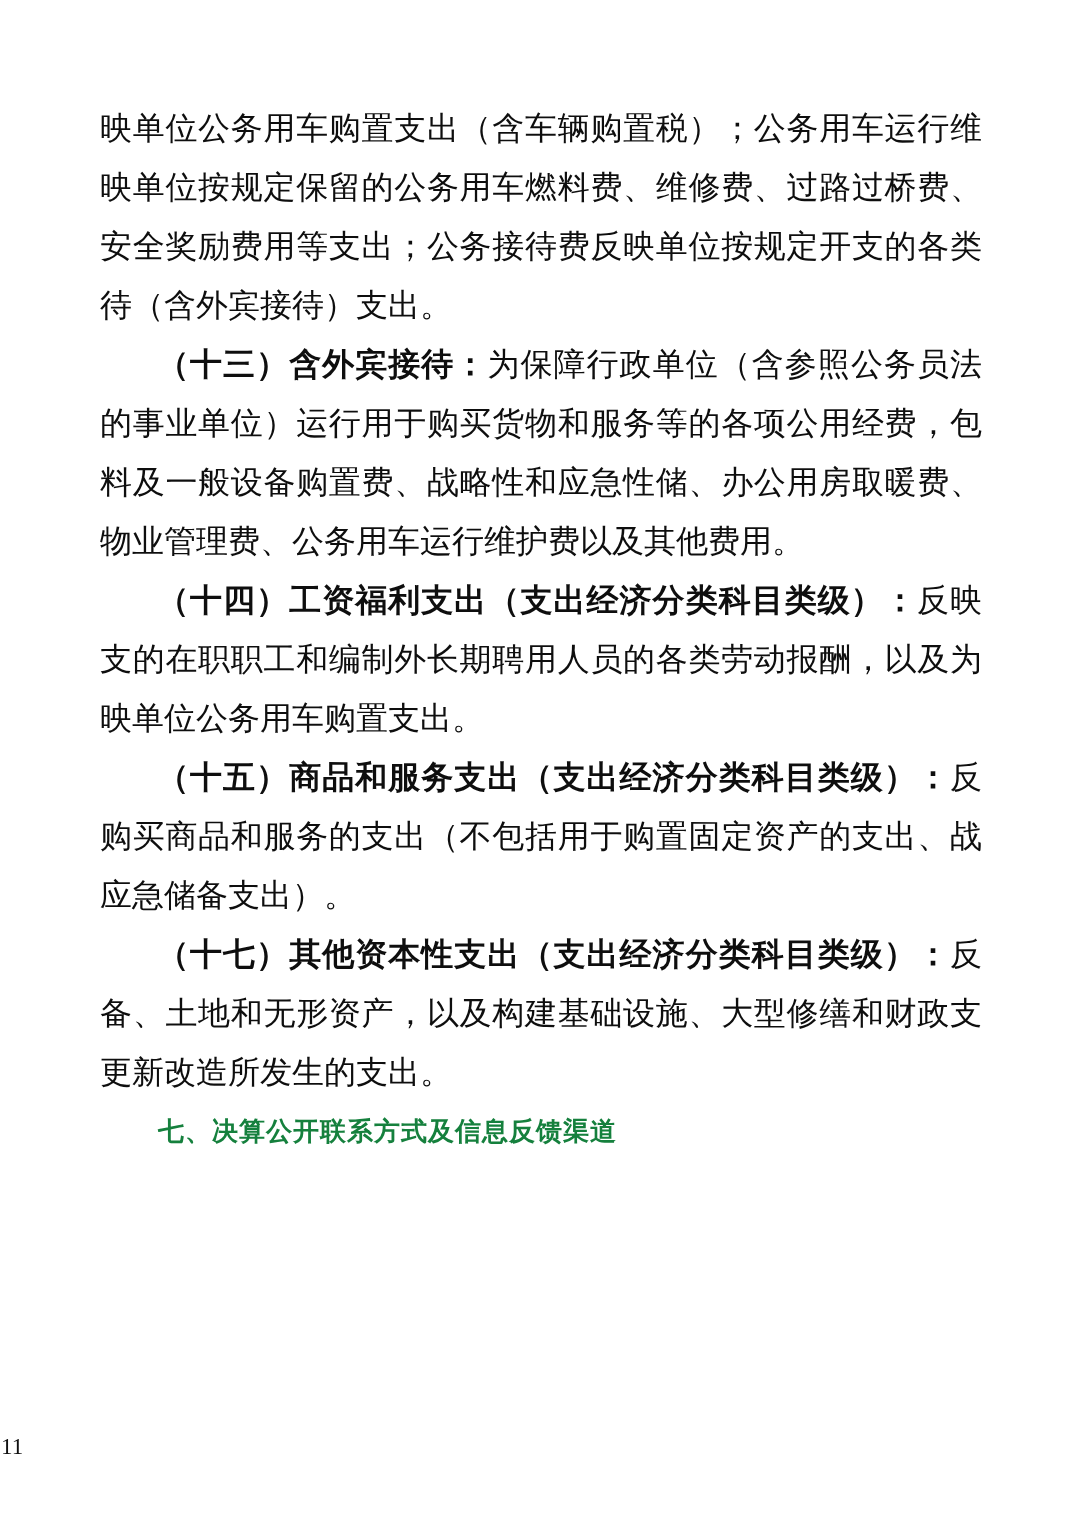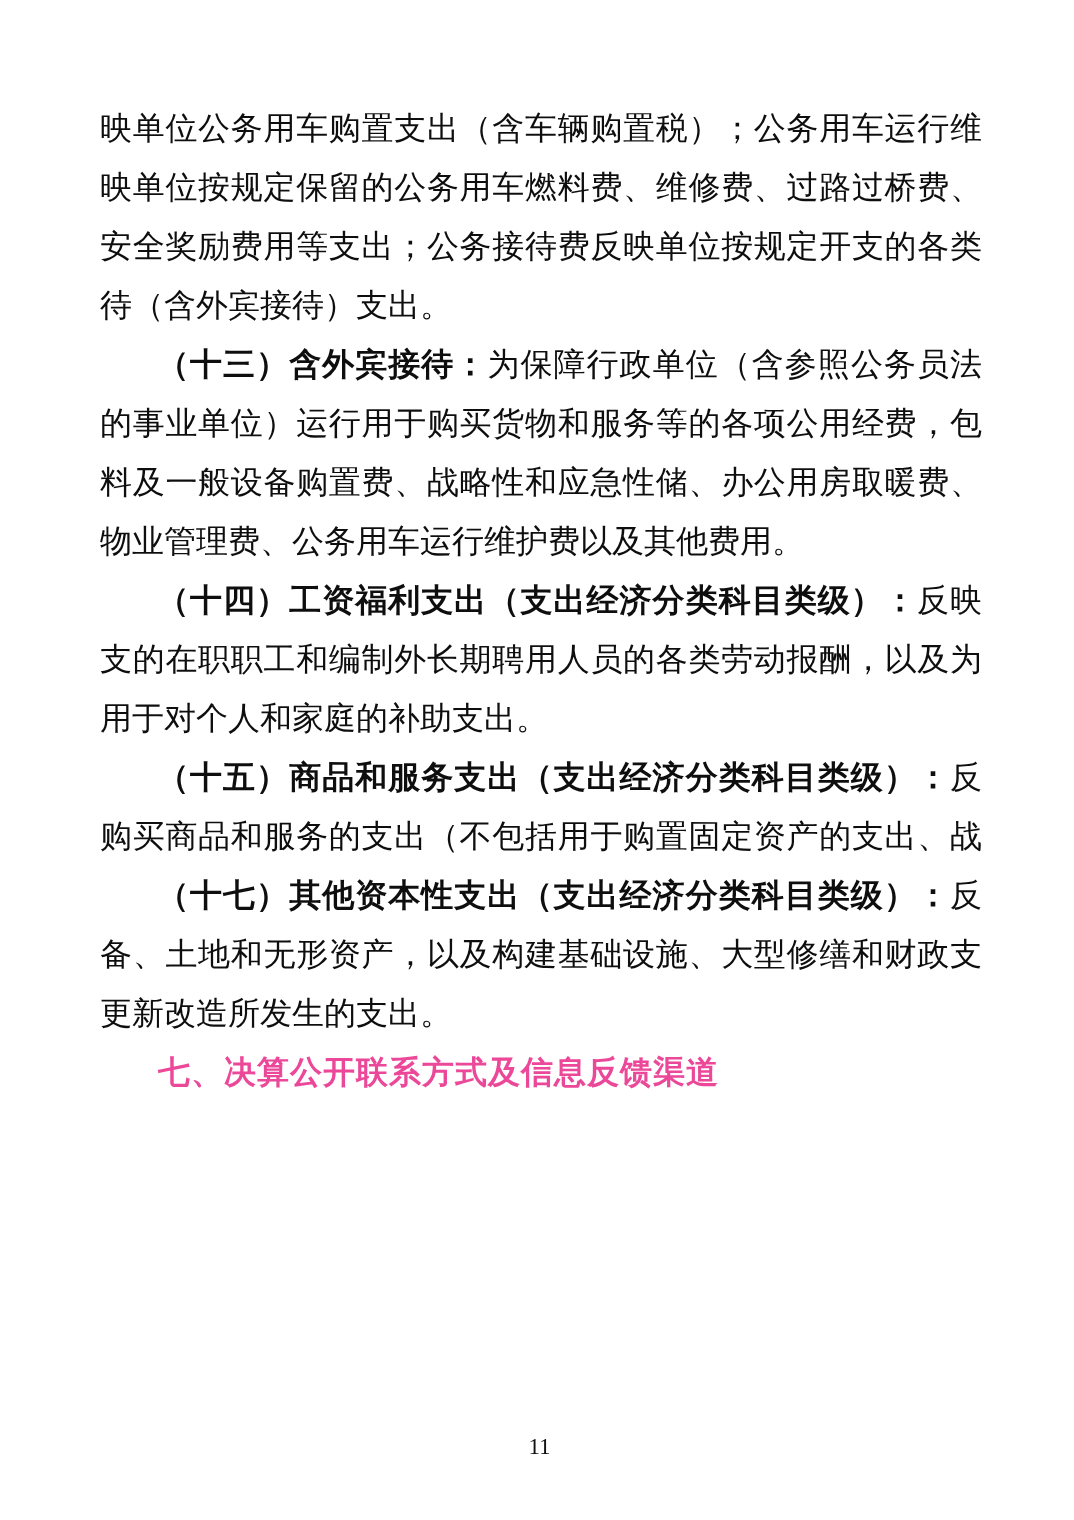--- a/index.html
+++ b/index.html
@@ -23,34 +23,33 @@
     overflow:hidden;
   }
   .j{
     text-align:justify;
     text-align-last:justify;
     text-justify:inter-character;
   }
   .ind{ text-indent:57px; }
   .b{ font-weight:700; }
   .heading{
-    font-size:32px;
+    font-size:26px;
     font-weight:700;
     line-height:59px;
     height:59px;
     padding-left:58px;
     font-family:"Liberation Sans","DejaVu Sans",sans-serif;
-    color:#ec4899;
+    color:#15803d;
     letter-spacing:1px;
   }
   .pagenum{
     position:absolute;
-    top:1434px;left:16px;
+    top:1434px;left:1px;
     width:1047px;
-    text-align:center;
     font-size:23px;
     font-family:"Liberation Serif","DejaVu Serif",serif;
     color:#111;
   }
 </style>
 </head>
 <body>
 
 <div class="page">
   <div class="textcol">
@@ -63,25 +62,26 @@
         </div>
         <div>
           <div class="line j ind"><span class="b">（十三）含外宾接待：</span><span>为保障行政单位（含参照公务员法管理</span></div>
           <div class="line j"><span>的事业单位）运行用于购买货物和服务等的各项公用经费，包括办公</span></div>
           <div class="line j"><span>料及一般设备购置费、战略性和应急性储、办公用房取暖费、办公用房</span></div>
           <div class="line"><span>物业管理费、公务用车运行维护费以及其他费用。</span></div>
         </div>
         <div>
           <div class="line j ind"><span class="b">（十四）工资福利支出（支出经济分类科目类级）：</span><span>反映单位开</span></div>
           <div class="line j"><span>支的在职职工和编制外长期聘用人员的各类劳动报酬，以及为上述人</span></div>
-          <div class="line"><span>用于对个人和家庭的补助支出。</span></div>
+          <div class="line"><span>映单位公务用车购置支出。</span></div>
         </div>
         <div>
           <div class="line j ind"><span class="b">（十五）商品和服务支出（支出经济分类科目类级）：</span><span>反映单位</span></div>
           <div class="line j"><span>购买商品和服务的支出（不包括用于购置固定资产的支出、战略性和</span></div>
+          <div class="line"><span>应急储备支出）。</span></div>
         </div>
         <div>
           <div class="line j ind"><span class="b">（十七）其他资本性支出（支出经济分类科目类级）：</span><span>反映非各</span></div>
           <div class="line j"><span>备、土地和无形资产，以及构建基础设施、大型修缮和财政支持企业</span></div>
           <div class="line"><span>更新改造所发生的支出。</span></div>
         </div>
       </div>
     <div class="heading">七、决算公开联系方式及信息反馈渠道</div>
   </div>
   <div class="pagenum">11</div>

